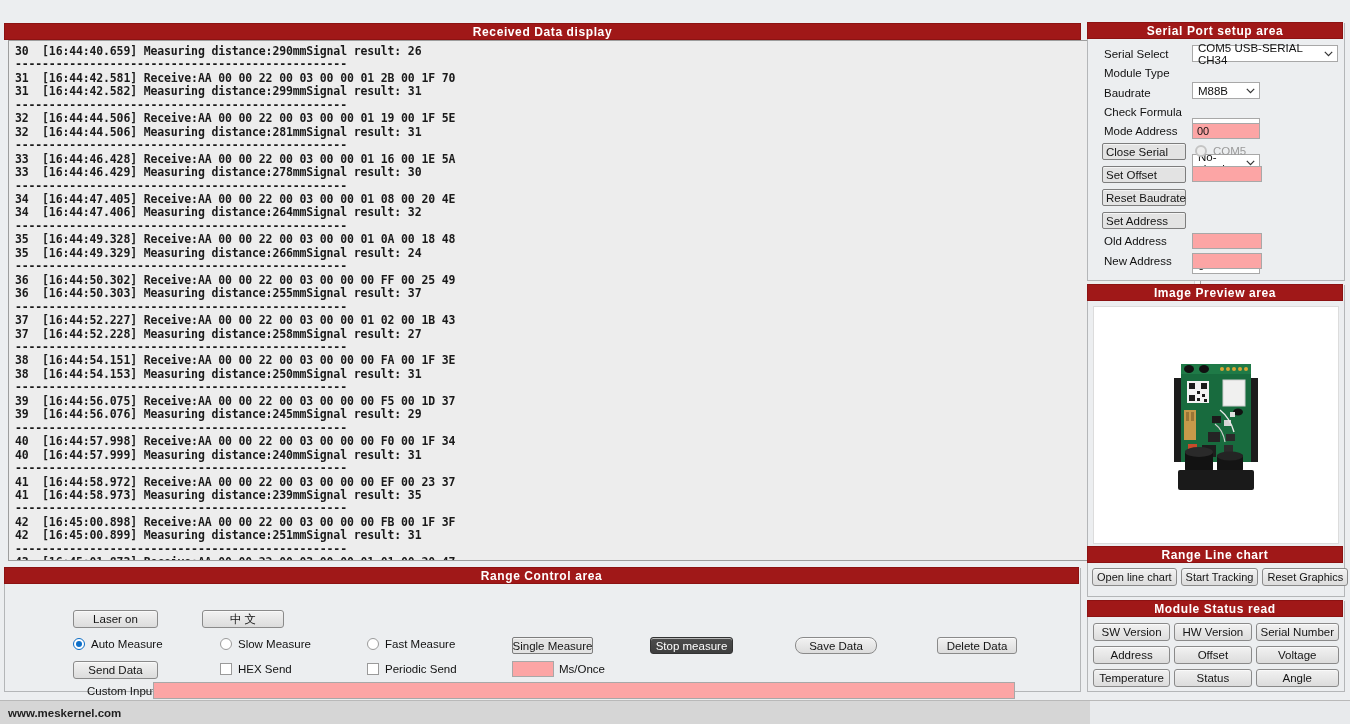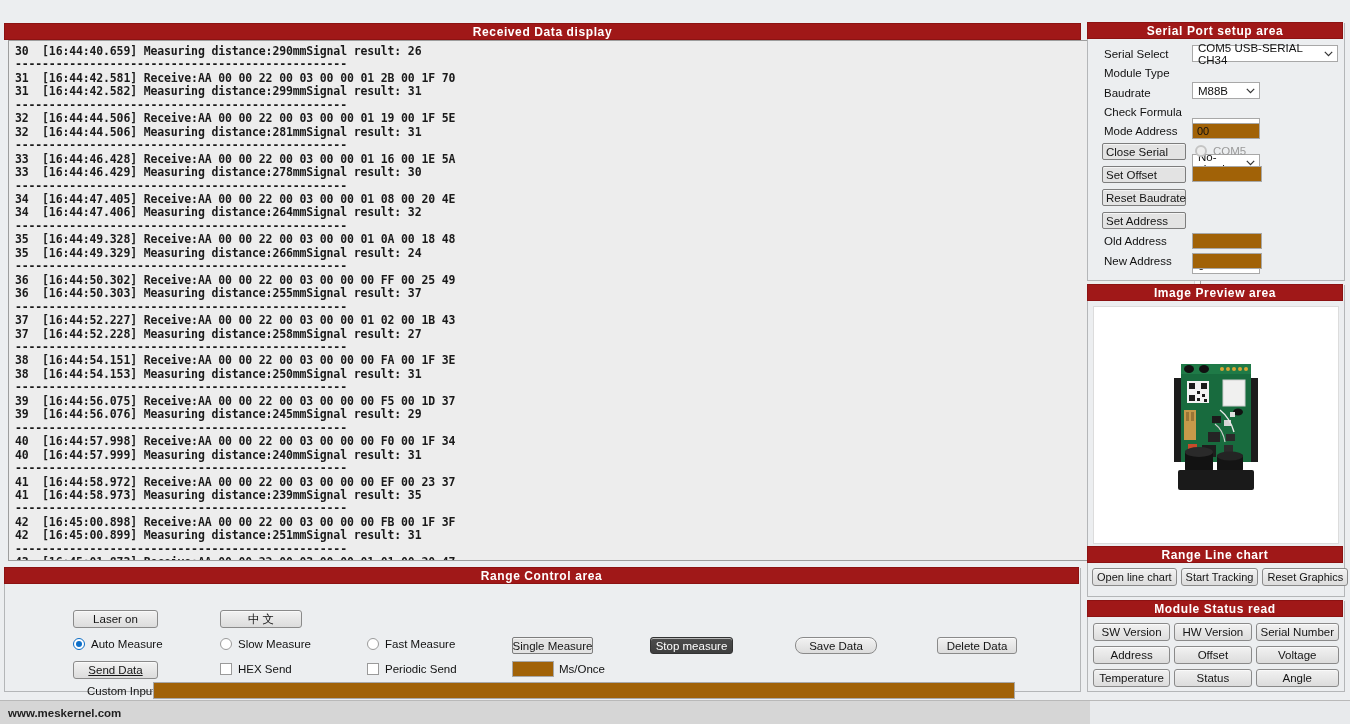--- a/index.html
+++ b/index.html
@@ -139,21 +139,21 @@
   .radio-label { font-size: 11.5px; color: #111; margin-left: 6px; }
   .radio-label.dim { color: #9a9a9a; }
 
   .cb {
     width: 12px; height: 12px;
     border: 1px solid #9a9a9a; background: #fff;
     display: inline-block; flex: none;
   }
 
   .field {
-    background: #a16207;
+    background: #fca5a5;
     border: 1px solid #a8a8a8;
     font-size: 11px;
     color: #111;
     padding: 0 4px;
     display: flex; align-items: center;
   }
   .lbl { font-size: 11.5px; color: #111; }
 
   
   #serial-panel { left: 1087px; top: 23px; width: 258px; height: 258px; }
@@ -268,41 +268,41 @@
       </div>
     </div>
   </div>
 
   <div class="panel" id="range-panel">
     <div class="panel-head" id="range-head">Range Control area</div>
     <div class="rc-body">
 
       <div class="btn abs" style="left:68px; top:26px; width:85px; height:18px;">Laser   on</div>
 
-      <div class="btn abs" style="left:215px; top:26px; width:82px; height:18px;text-align:center;">中  文</div>
+      <div class="btn abs" style="left:197px; top:26px; width:82px; height:18px;text-align:center;">中  文</div>
 
       <div class="radio-row abs" style="left:68px; top:54px;">
         <span class="radio on"></span>
         <span class="radio-label">Auto Measure</span>
       </div>
       <div class="radio-row abs" style="left:215px; top:54px;">
         <span class="radio"></span>
         <span class="radio-label">Slow Measure</span>
       </div>
       <div class="radio-row abs" style="left:362px; top:54px;">
         <span class="radio"></span>
         <span class="radio-label">Fast Measure</span>
       </div>
 
       <div class="btn plain abs" style="left:507px; top:53px; width:81px; height:17px;">Single Measure</div>
       <div class="btn dark abs" style="left:645px; top:53px; width:83px; height:17px;">Stop measure</div>
       <div class="btn abs" style="left:790px; top:53px; width:82px; height:17px;border-radius:8px;">Save Data</div>
       <div class="btn abs" style="left:932px; top:53px; width:80px; height:17px;">Delete Data</div>
 
-      <div class="btn abs" style="left:68px; top:77px; width:85px; height:18px;text-decoration:underline;">Send Data</div>
+      <div class="btn abs" style="left:68px; top:77px; width:85px; height:18px;">Send Data</div>
 
       <div class="radio-row abs" style="left:215px; top:79px;">
         <span class="cb"></span>
         <span class="radio-label">HEX Send</span>
       </div>
       <div class="radio-row abs" style="left:362px; top:79px;">
         <span class="cb"></span>
         <span class="radio-label">Periodic Send</span>
       </div>
 

